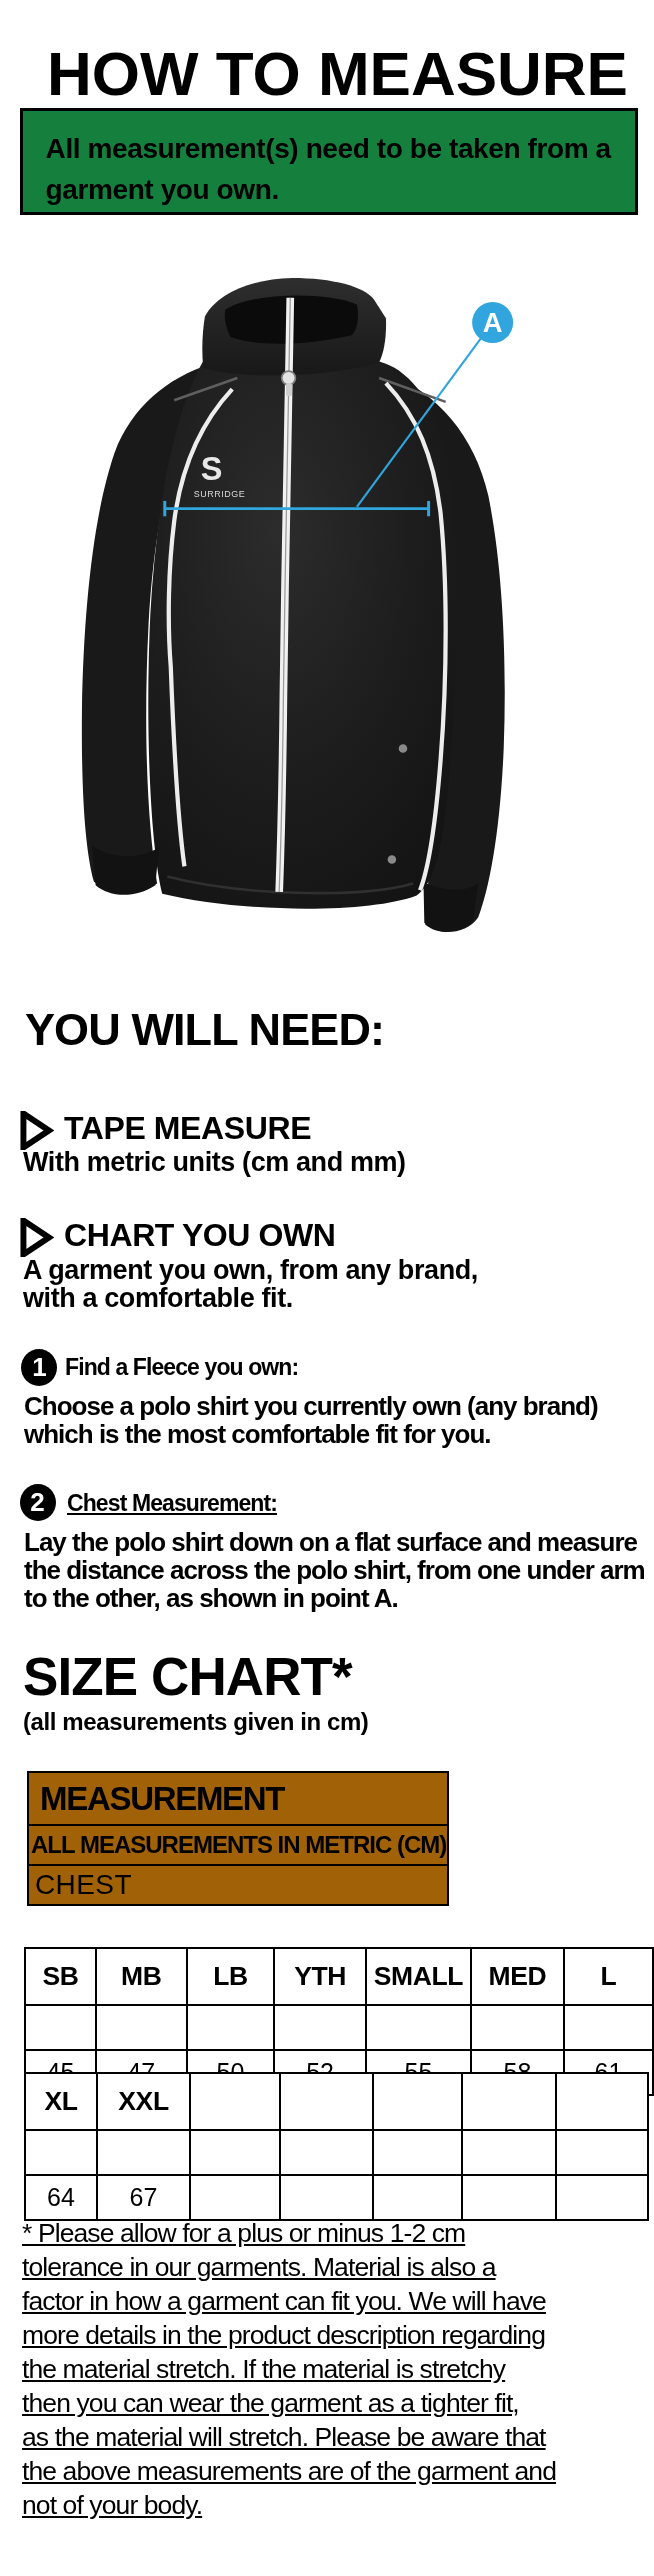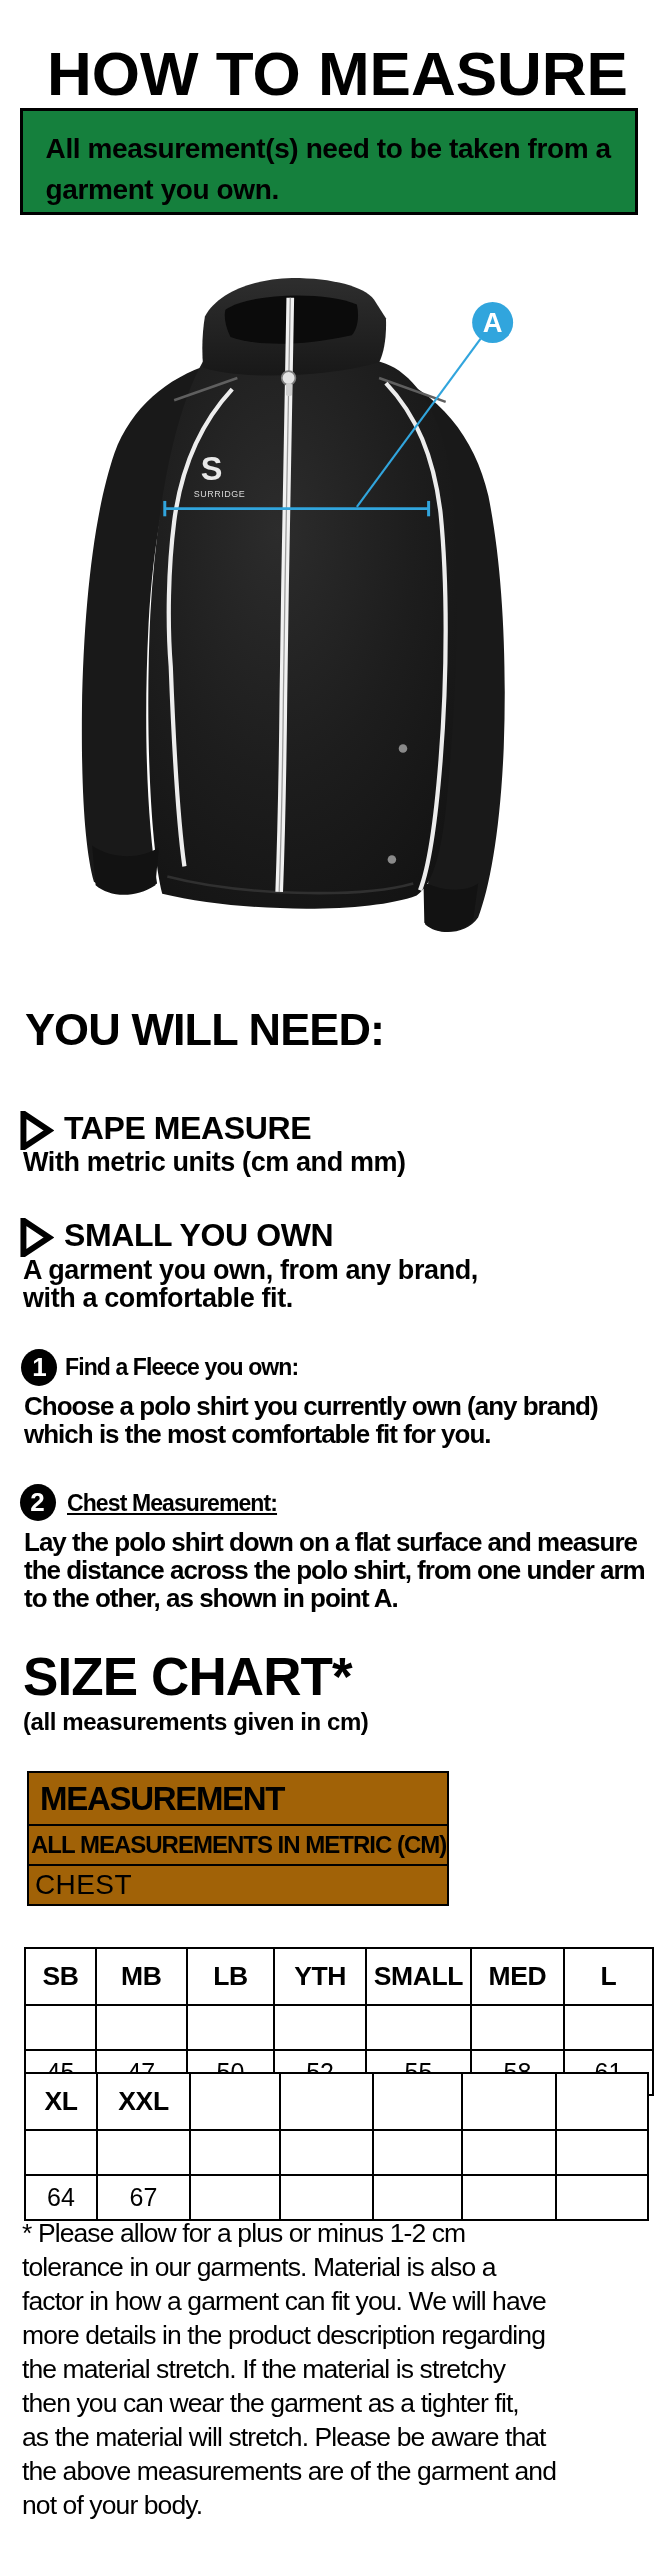--- a/index.html
+++ b/index.html
@@ -80,21 +80,21 @@
   table.sizes th,table.sizes td{
     border:2.6px solid #000;text-align:center;vertical-align:middle;padding:7px;
     font-family:"Liberation Sans",sans-serif;
   }
   table.sizes th{height:41px;font-size:26.5px;font-weight:bold;letter-spacing:-0.4px;}
   table.sizes td.gap{height:29px;}
   table.sizes td.val{height:28px;font-size:25px;font-weight:normal;}
 
   .footnote{
     left:22px;top:2216px;margin:0;width:632px;font-size:26.5px;line-height:34px;
-    font-weight:normal;letter-spacing:-0.9px;
+    font-weight:normal;letter-spacing:-0.9px;text-decoration:underline;
   }
 </style>
 </head>
 <body>
 
 <div id="page">
 
   <h1 class="abs title">HOW TO MEASURE</h1>
 
   <div class="abs notice">
@@ -158,21 +158,21 @@
       </svg>
   </span>
   <h3 class="abs need-title need-title1">TAPE MEASURE</h3>
   <p class="abs need-desc need-desc1 pre">With metric units (cm and mm)</p>
 
   <span class="abs tri tri2">
     <svg width="34" height="39" viewBox="0 0 40 46">
         <path d="M4 3 L34 23 L4 43 Z" fill="none" stroke="#000" stroke-width="7" stroke-linejoin="miter"></path>
       </svg>
   </span>
-  <h3 class="abs need-title need-title2">SMALL YOU OWN</h3>
+  <h3 class="abs need-title need-title2">CHART YOU OWN</h3>
   <p class="abs need-desc need-desc2 pre">A garment you own, from any brand,
 with a comfortable fit.</p>
 
   <div class="abs badge badge1">
     <span>1</span>
   </div>
   <h3 class="abs step-title step-title1">Find a Fleece you own:</h3>
   <p class="abs step-desc step-desc1 pre">Choose a polo shirt you currently own (any brand)
 which is the most comfortable fit for you.</p>
 

